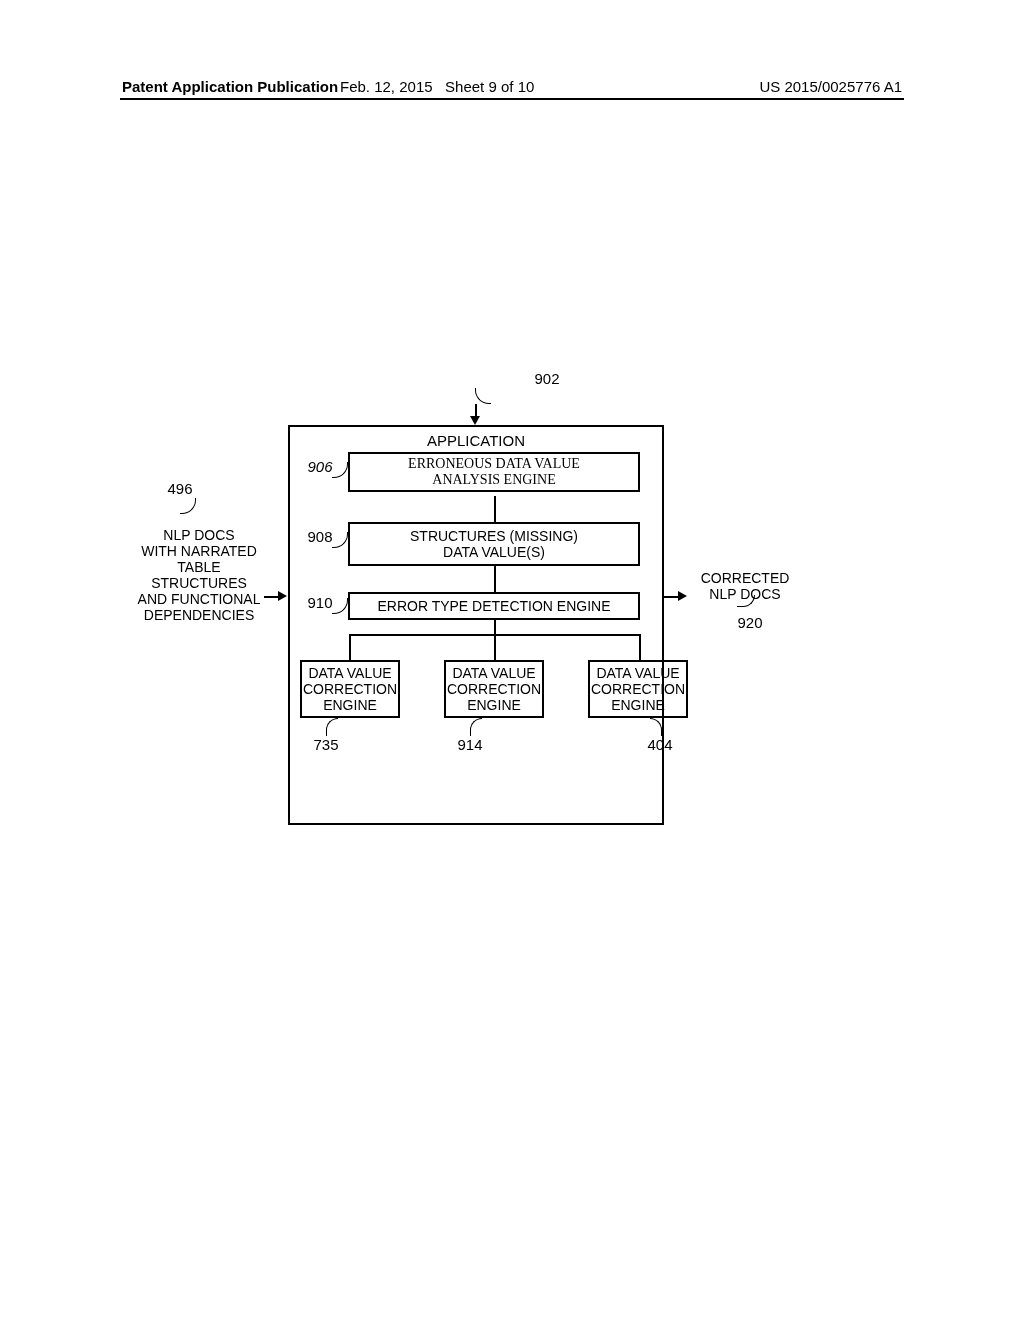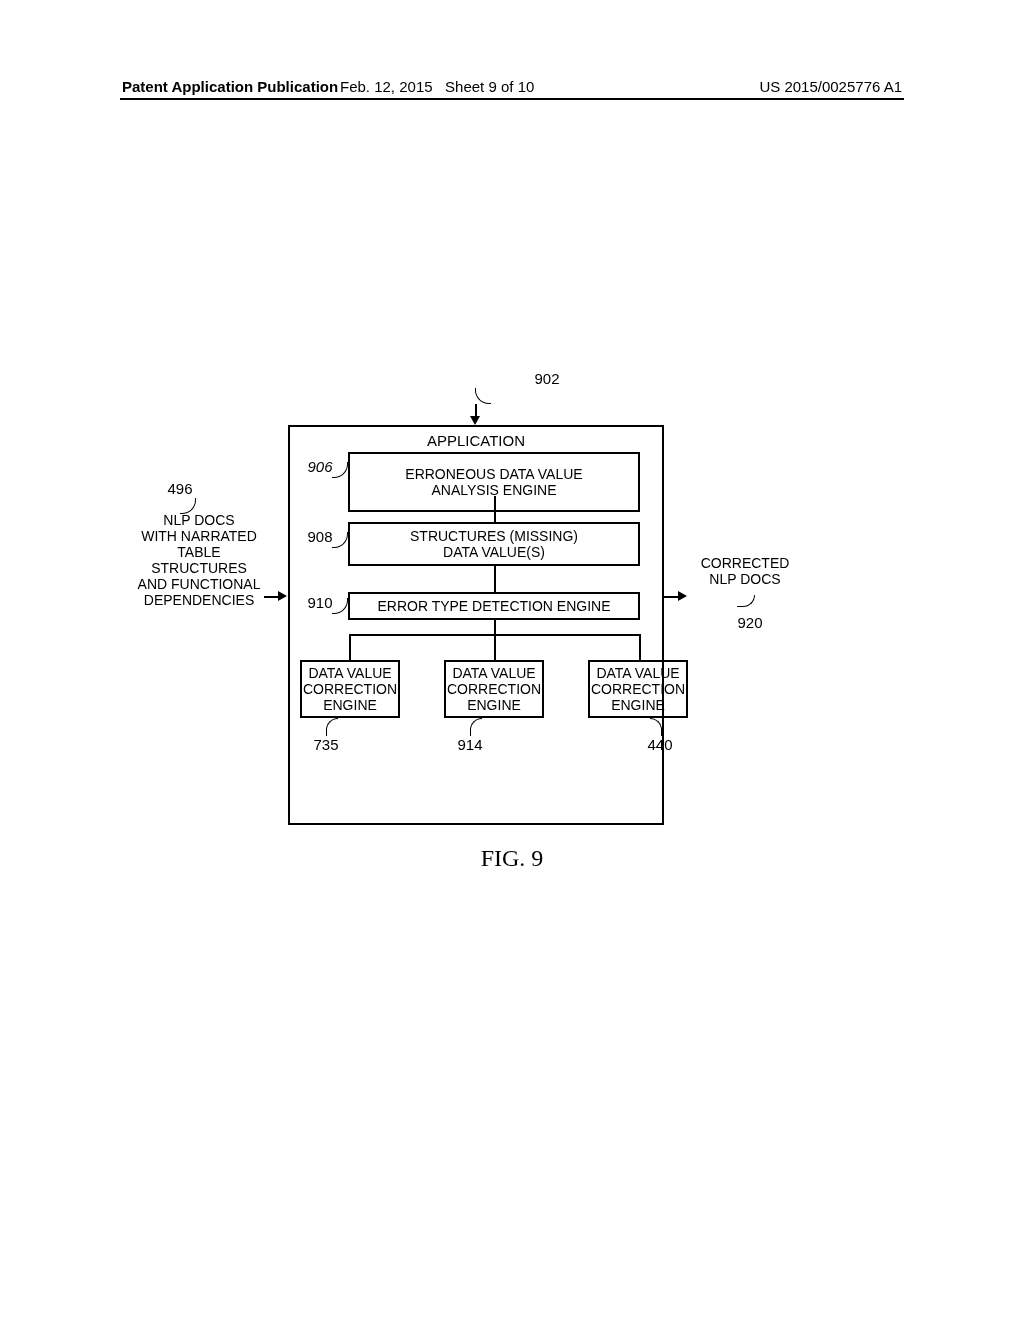--- a/index.html
+++ b/index.html
@@ -6,21 +6,21 @@
   html, body { width: 1024px; height: 1320px; background: #fff; font-family: Arial, Helvetica, sans-serif; }
   .page { position: relative; width: 1024px; height: 1320px; border-radius: 18px; }
   .hdr-rule { position: absolute; top: 98px; left: 120px; right: 120px; border-top: 2px solid #000; }
   .hdr-left  { position: absolute; top: 78px; left: 122px; font-weight: bold; font-size: 15px; }
   .hdr-mid   { position: absolute; top: 78px; left: 340px; font-size: 15px; white-space: pre; }
   .hdr-right { position: absolute; top: 78px; right: 122px; font-size: 15px; }
 
   
   .fig { position: absolute; left: 0; top: 370px; width: 1024px; height: 560px; }
   .txt { position: absolute; font-size: 15px; text-align: center; line-height: 1.15; }
-  .small { font-size: 14px; }
+  .small { font-size: 14px; margin-top: 15px; }
   .serif { font-family: "Times New Roman", Times, serif; font-size: 24px; }
 
   .outer-box { position: absolute; border: 2px solid #000; }
   .inner-box { position: absolute; border: 2px solid #000; text-align: center; display: flex; align-items: center; justify-content: center; }
   .inner-box span { font-size: 14px; line-height: 1.15; }
 
   
   .hline { position: absolute; height: 0; border-top: 2px solid #000; }
   .vline { position: absolute; width: 0; border-left: 2px solid #000; }
 
@@ -48,21 +48,21 @@
   <div class="fig">
 
     <div class="txt" style="left:487px; top:0px; width:40px;margin-left:40px;">902</div>
     <div class="lead" style="left:475px; top:18px;"></div>
     <div class="vline" style="left:475px; top:34px; height:14px;"></div>
     <div class="arrow-down" style="left:470px; top:46px;"></div>
 
     <div class="outer-box" style="left:288px; top:55px; width:376px; height:400px;"></div>
     <div class="txt" style="left:288px; top:62px; width:376px;">APPLICATION</div>
 
-    <div class="inner-box" style="left:348px; top:82px; width:292px; height:60px;">
+    <div class="inner-box" style="left:348px; top:82px; width:292px; height:40px;font-family:Liberation Serif, serif;">
       <span style="white-space:pre-line;">ERRONEOUS DATA VALUE
 ANALYSIS ENGINE</span>
     </div>
     <div class="txt" style="left:300px; top:88px; width:40px;font-style:italic;">906</div>
     <div class="lead-r" style="left:332px; top:92px;"></div>
 
     <div class="vline" style="left:494px; top:126px; height:26px;"></div>
 
     <div class="inner-box" style="left:348px; top:152px; width:292px; height:44px;">
       <span style="white-space:pre-line;">STRUCTURES (MISSING)
@@ -101,21 +101,21 @@
 ENGINE</span>
     </div>
 
     <div class="lead-up-l" style="left:326px; top:348px;"></div>
     <div class="txt" style="left:306px; top:366px; width:40px;">735</div>
 
     <div class="lead-up-l" style="left:470px; top:348px;"></div>
     <div class="txt" style="left:450px; top:366px; width:40px;">914</div>
 
     <div class="lead-up" style="left:650px; top:348px;"></div>
-    <div class="txt" style="left:640px; top:366px; width:40px;">440</div>
+    <div class="txt" style="left:640px; top:366px; width:40px;">404</div>
 
     <div class="txt small" style="left:134px; top:142px; width:130px; white-space:pre-line;">NLP DOCS
 WITH NARRATED
 TABLE
 STRUCTURES
 AND FUNCTIONAL
 DEPENDENCIES</div>
     <div class="txt" style="left:160px; top:110px; width:40px;">496</div>
     <div class="lead" style="left:180px; top:128px; transform:scaleX(-1);"></div>
 
@@ -123,16 +123,15 @@
     <div class="arrow-right" style="left:278px; top:221px;"></div>
 
     <div class="hline" style="left:664px; top:226px; width:15px;"></div>
     <div class="arrow-right" style="left:678px; top:221px;"></div>
 
     <div class="txt small" style="left:690px; top:185px; width:110px; white-space:pre-line;">CORRECTED
 NLP DOCS</div>
     <div class="lead-up" style="left:740px; top:222px; transform:rotate(90deg);"></div>
     <div class="txt" style="left:730px; top:244px; width:40px;">920</div>
 
-    <div class="txt serif" style="left:0px; top:475px; width:1024px;">FIG. 9</div>
 
   </div>
 </div>
 
 </body></html>

